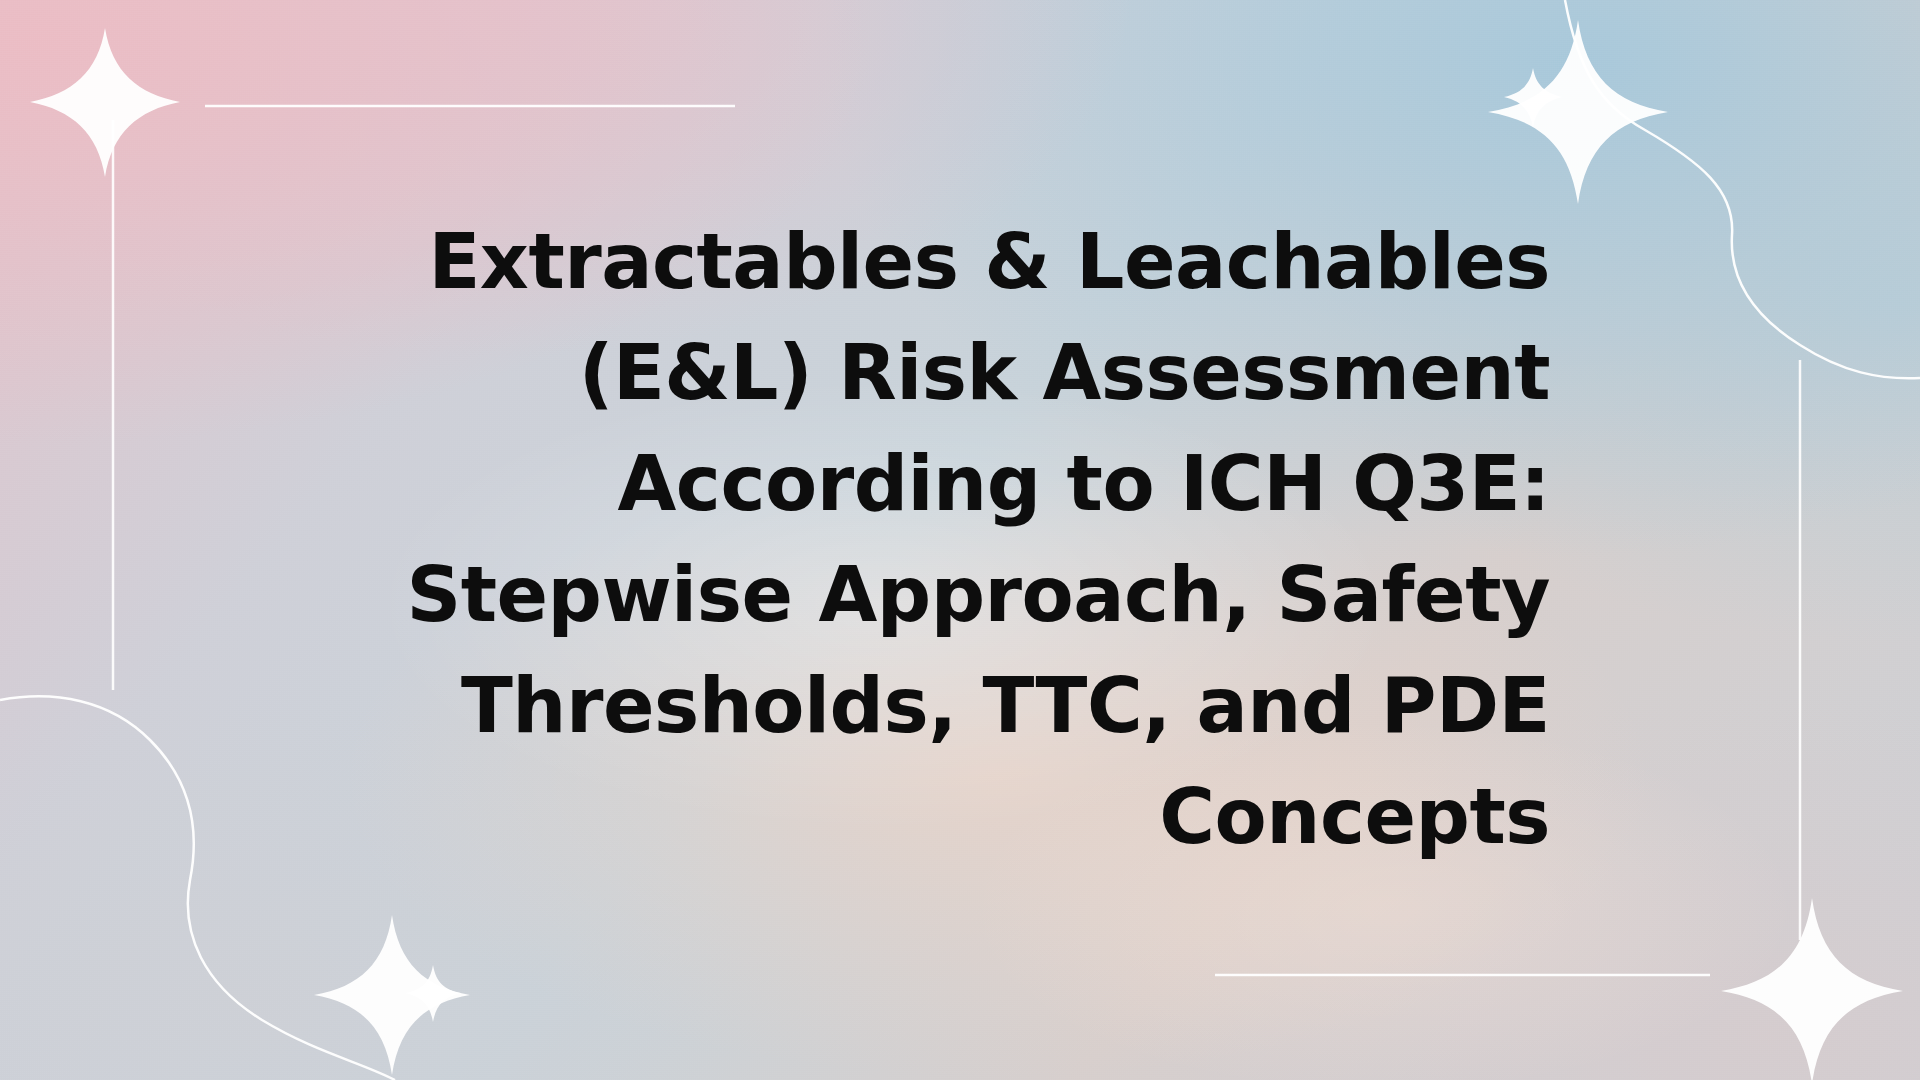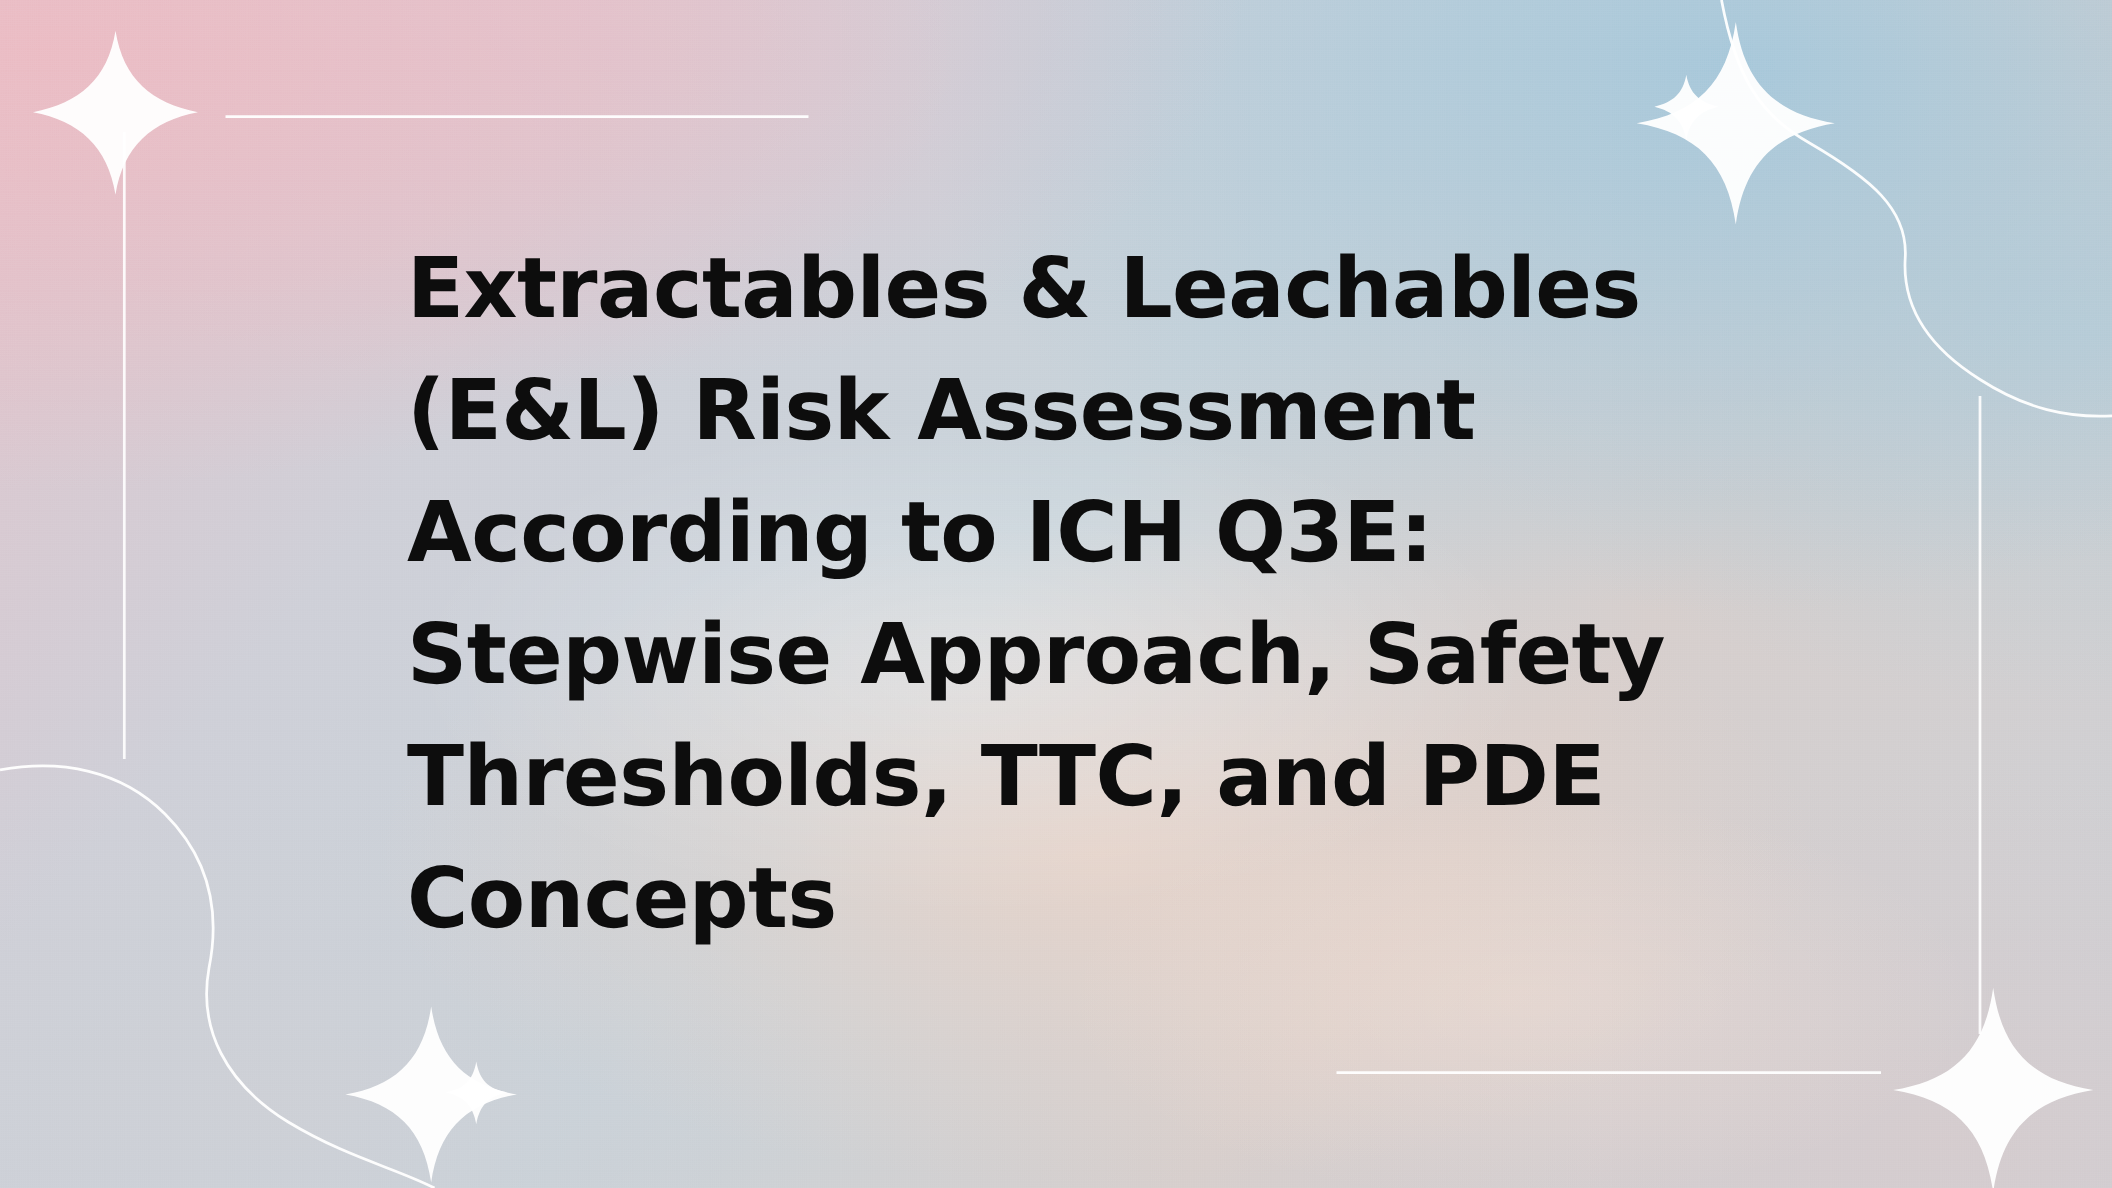--- a/index.html
+++ b/index.html
@@ -62,21 +62,21 @@
     pointer-events: none;
   }
 
   
   .title-wrap {
     position: absolute;
     left: 50%;
     top: 50%;
     transform: translate(-50%, -50%);
     width: 1180px;
-    text-align: left;
+    text-align: right;
   }
 
   .title {
     margin: 0;
     font-family: "DejaVu Sans", sans-serif;
     font-weight: 700;
     font-size: 76px;
     line-height: 1.46;
     letter-spacing: -0.5px;
     color: #0d0d0d;

